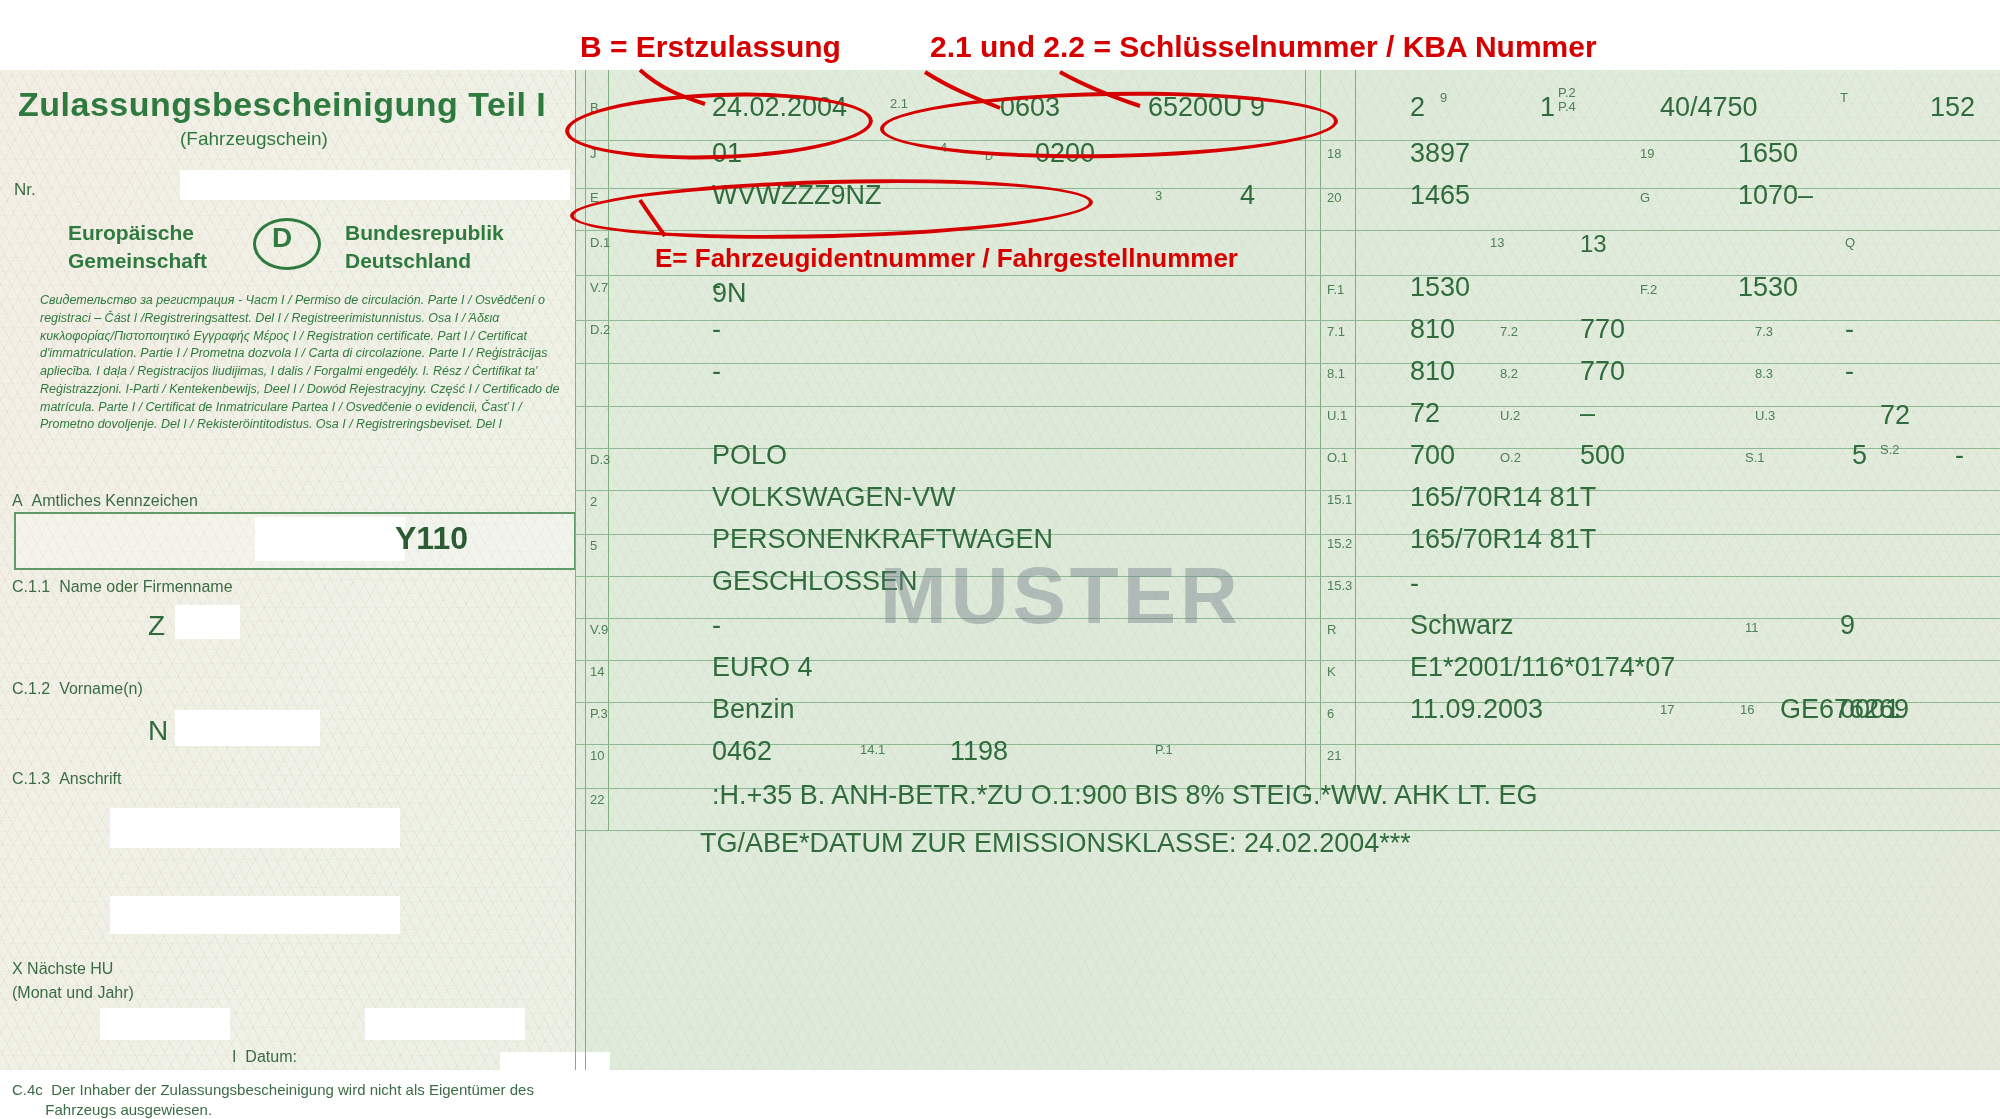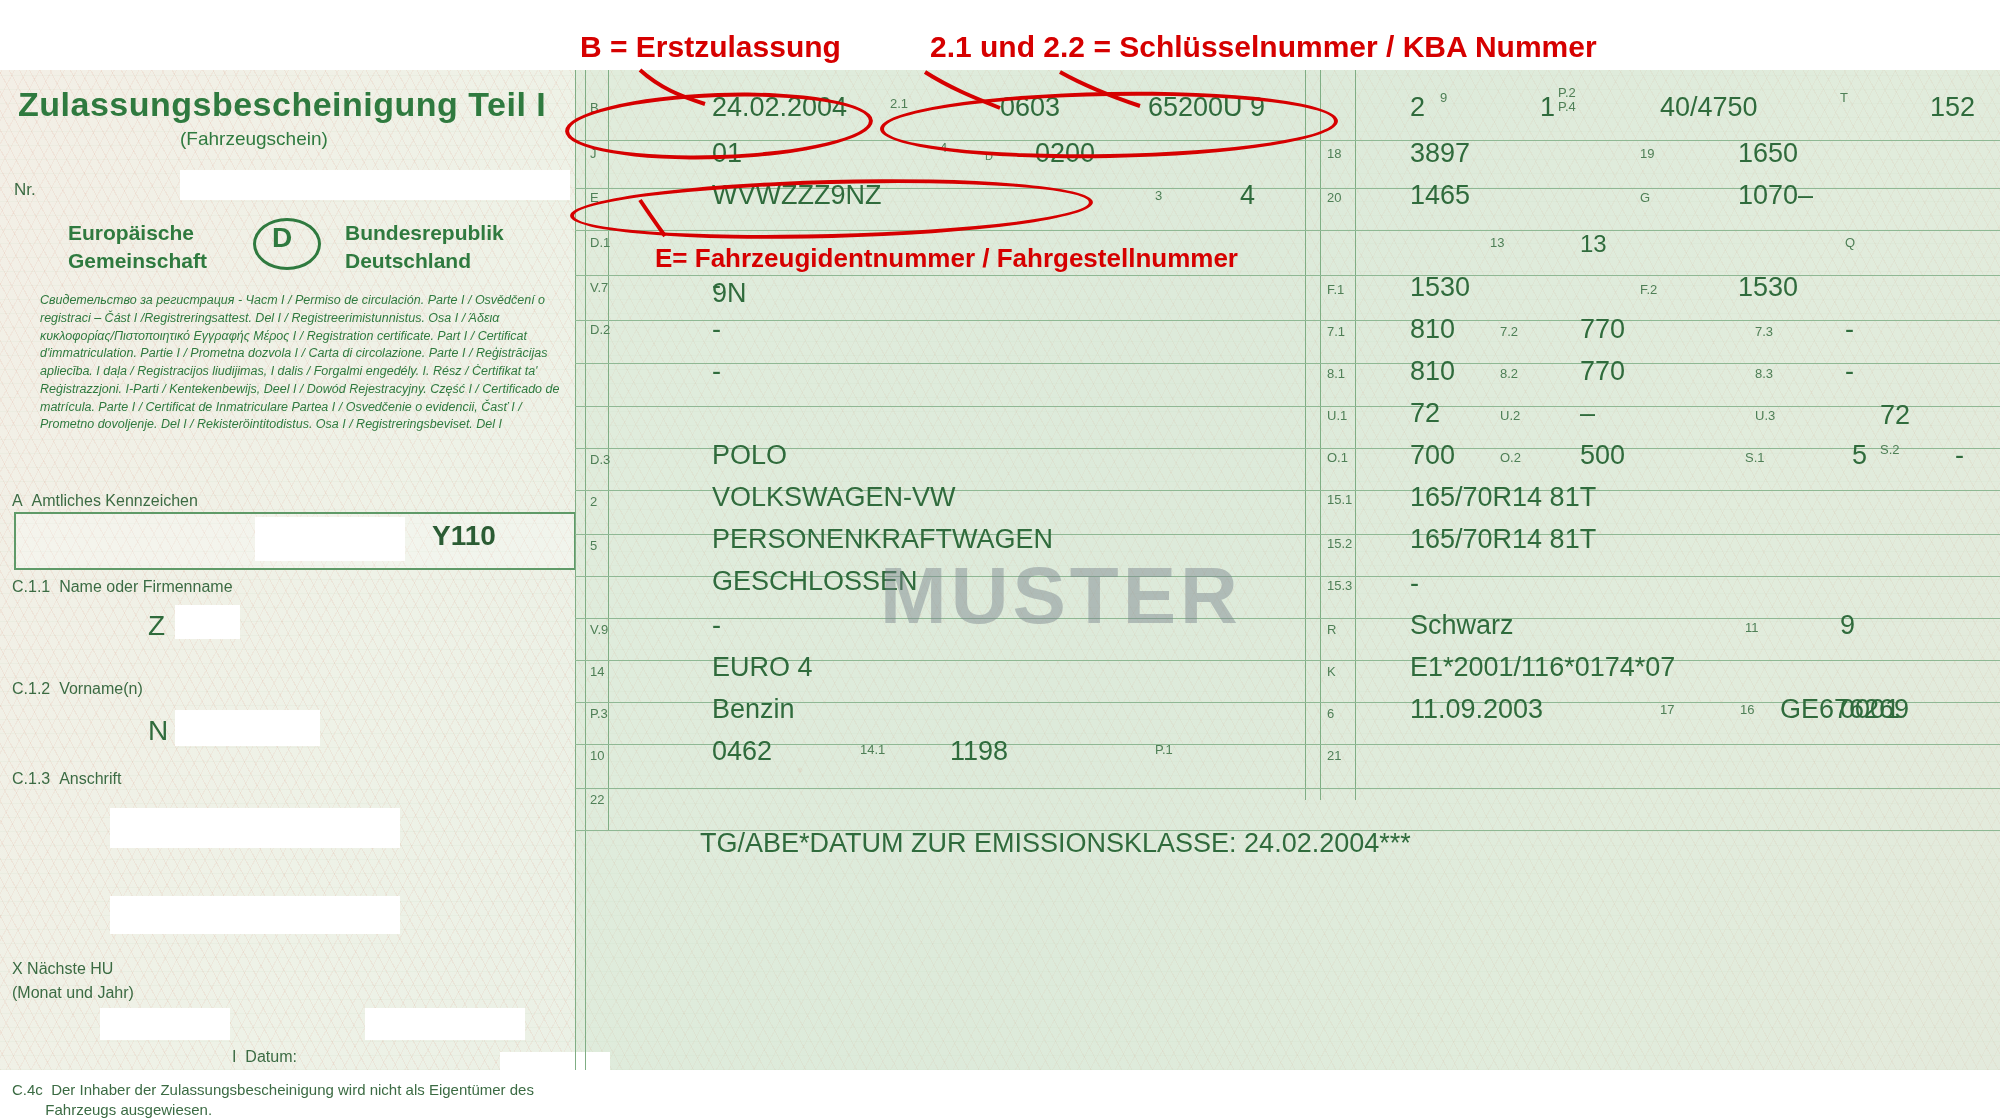--- a/index.html
+++ b/index.html
@@ -47,21 +47,21 @@
   #nr-white{position:absolute;left:180px;top:100px;width:390px;height:30px;background:#fff;}
   .euro-txt{position:absolute;color:#2f7a3f;font-size:21px;font-weight:bold;line-height:1.25;}
   #d-oval{position:absolute;left:253px;top:148px;width:62px;height:46px;border:3px solid #2f7a3f;border-radius:50%;}
   #d-letter{position:absolute;left:272px;top:152px;color:#2f7a3f;font-size:28px;font-weight:bold;}
 
   #langs{position:absolute;left:40px;top:222px;width:530px;color:#2f7a3f;font-size:12.5px;line-height:1.42;font-style:italic;}
 
   #kz-label{position:absolute;left:12px;top:422px;color:#3b6b43;font-size:16px;}
   #kz-box{position:absolute;left:14px;top:442px;width:558px;height:54px;border:2px solid #5f9a68;background:rgba(255,255,255,0.25);}
   #kz-white{position:absolute;left:255px;top:447px;width:150px;height:44px;background:#fff;}
-  #kz-val{position:absolute;left:432px;top:450px;color:#2b5c34;font-size:28px;font-weight:bold;}
+  #kz-val{position:absolute;left:395px;top:450px;color:#2b5c34;font-size:32px;font-weight:bold;}
 
   #c11-label{position:absolute;left:12px;top:508px;color:#3b6b43;font-size:16px;}
   #c11-val{position:absolute;left:148px;top:540px;color:#2f6b3c;font-size:28px;}
   #c11-white{position:absolute;left:175px;top:535px;width:65px;height:34px;background:#fff;}
   #c12-label{position:absolute;left:12px;top:610px;color:#3b6b43;font-size:16px;}
   #c12-val{position:absolute;left:148px;top:645px;color:#2f6b3c;font-size:28px;}
   #c12-white{position:absolute;left:175px;top:640px;width:145px;height:36px;background:#fff;}
   #c13-label{position:absolute;left:12px;top:700px;color:#3b6b43;font-size:16px;}
   #c13-white{position:absolute;left:110px;top:738px;width:290px;height:40px;background:#fff;}
   #c13-white2{position:absolute;left:110px;top:826px;width:290px;height:38px;background:#fff;}
@@ -270,20 +270,21 @@
 
     <div class="code" style="left:590px;top:678px;">10</div>
     <div class="val" style="left:712px;top:666px;">0462</div>
     <div class="code" style="left:860px;top:672px;">14.1</div>
     <div class="val" style="left:950px;top:666px;text-align:right;">1198</div>
     <div class="code" style="left:1155px;top:672px;">P.1</div>
     <div class="val" style="left:1240px;top:666px;"></div>
     <div class="code" style="left:1327px;top:678px;">21</div>
 
     <div class="code" style="left:590px;top:722px;">22</div>
+    <div class="val" style="left:712px;top:710px;">:H.+35 B. ANH-BETR.*ZU O.1:900 BIS 8% STEIG.*WW. AHK LT. EG</div>
     <div class="val" style="left:700px;top:758px;">TG/ABE*DATUM ZUR EMISSIONSKLASSE: 24.02.2004***</div>
     <div class="val" style="left:712px;top:805px;"></div>
 
     <div id="muster">MUSTER</div>
   </div>
 
   <div class="anno" id="anno-b">B = Erstzulassung</div>
   <div class="anno" id="anno-keys">2.1 und 2.2 = Schlüsselnummer / KBA Nummer</div>
   <div class="anno" id="anno-e">E= Fahrzeugidentnummer / Fahrgestellnummer</div>
 

